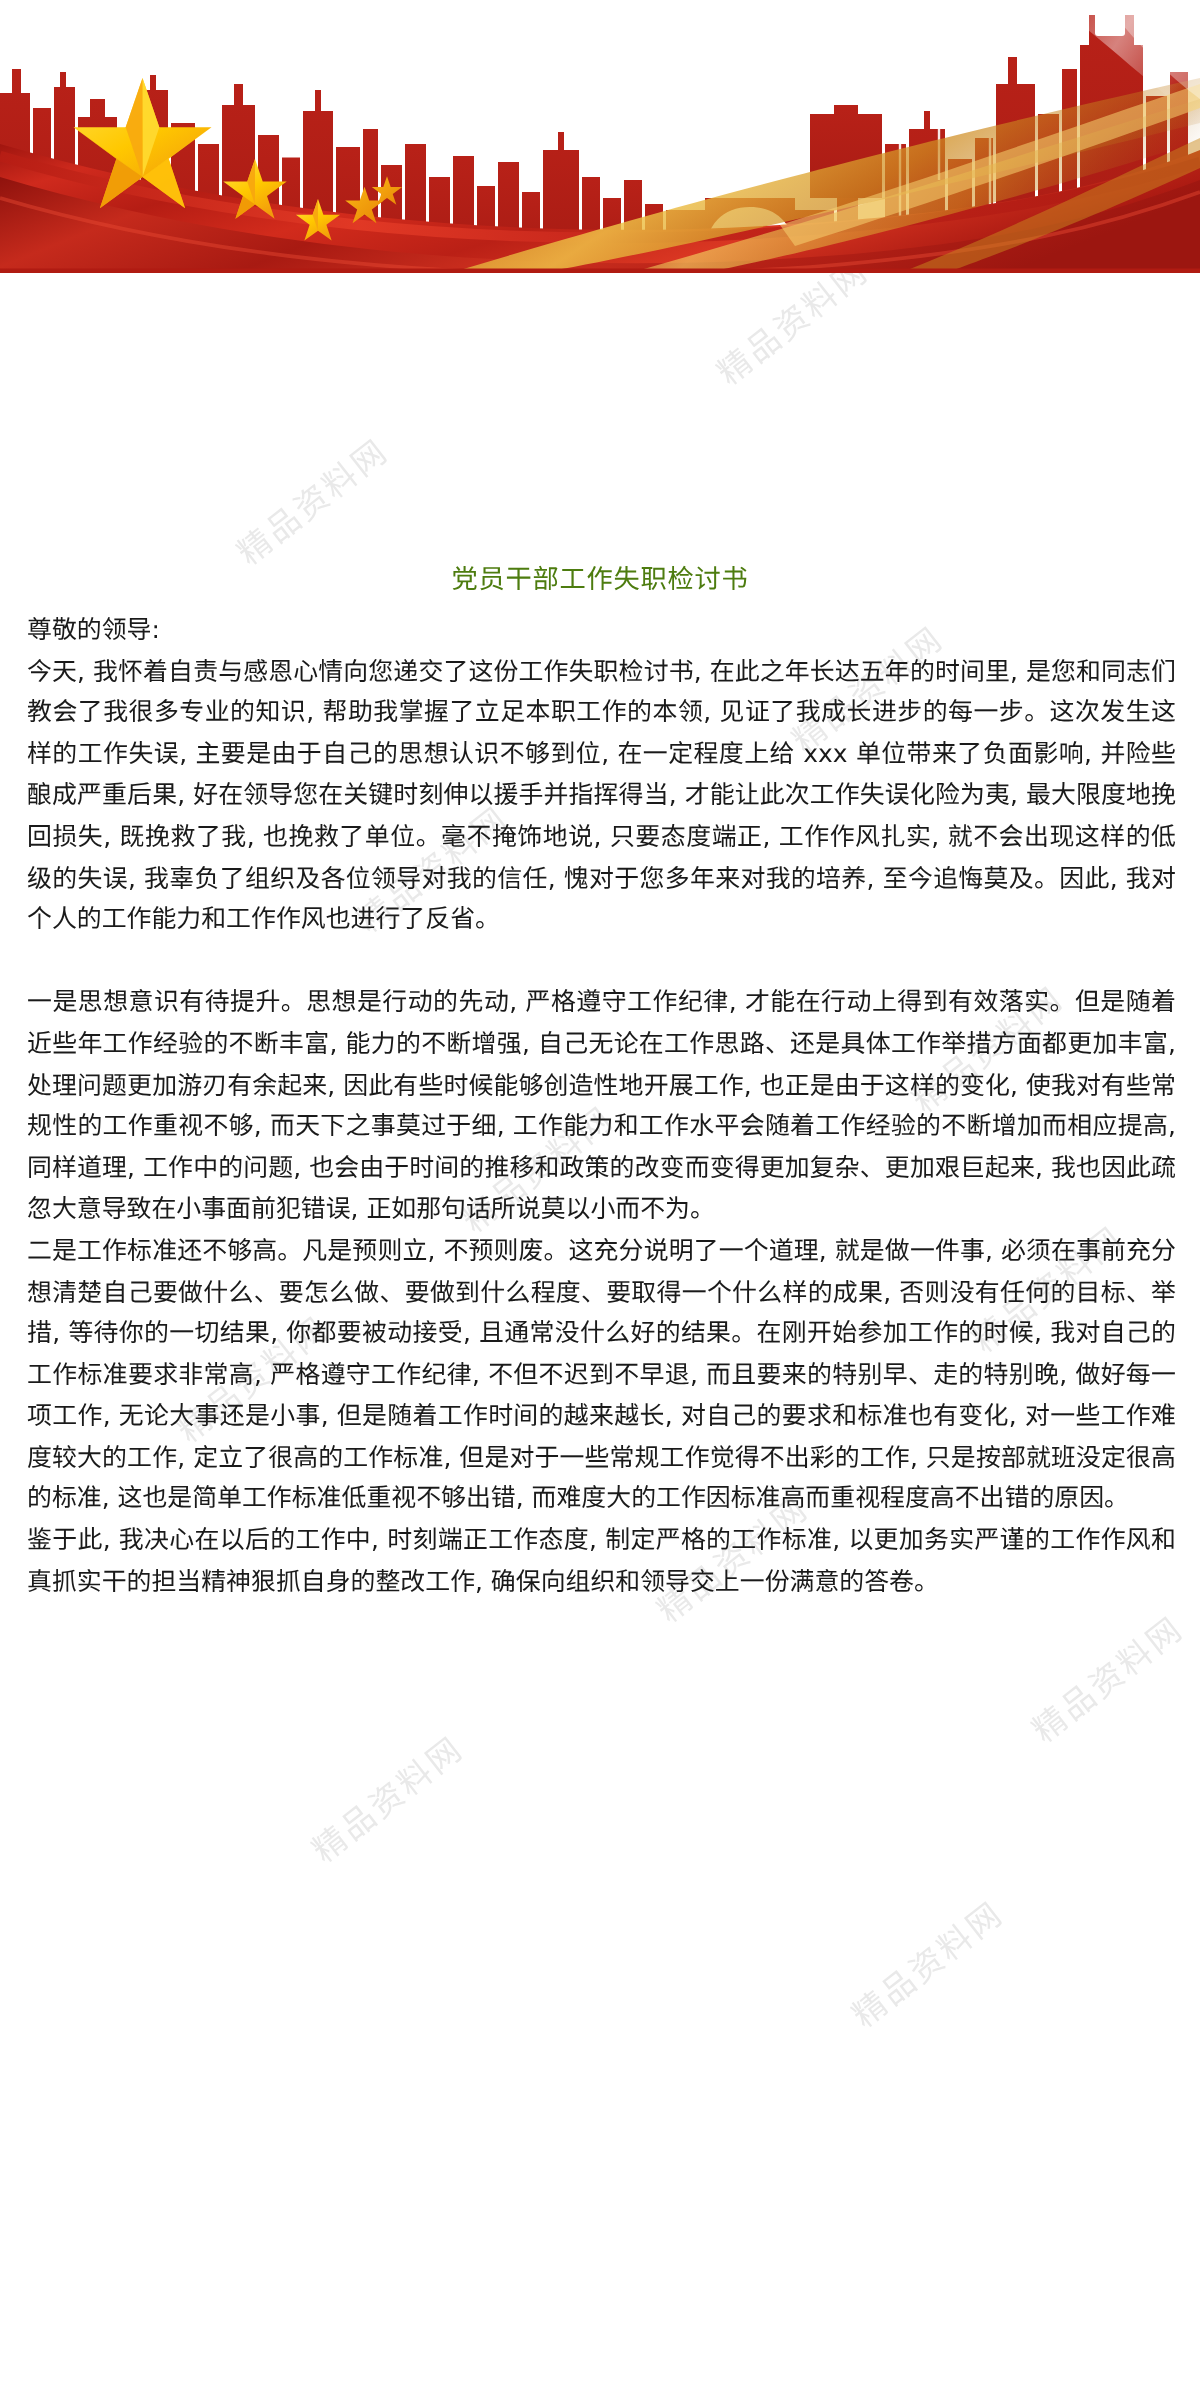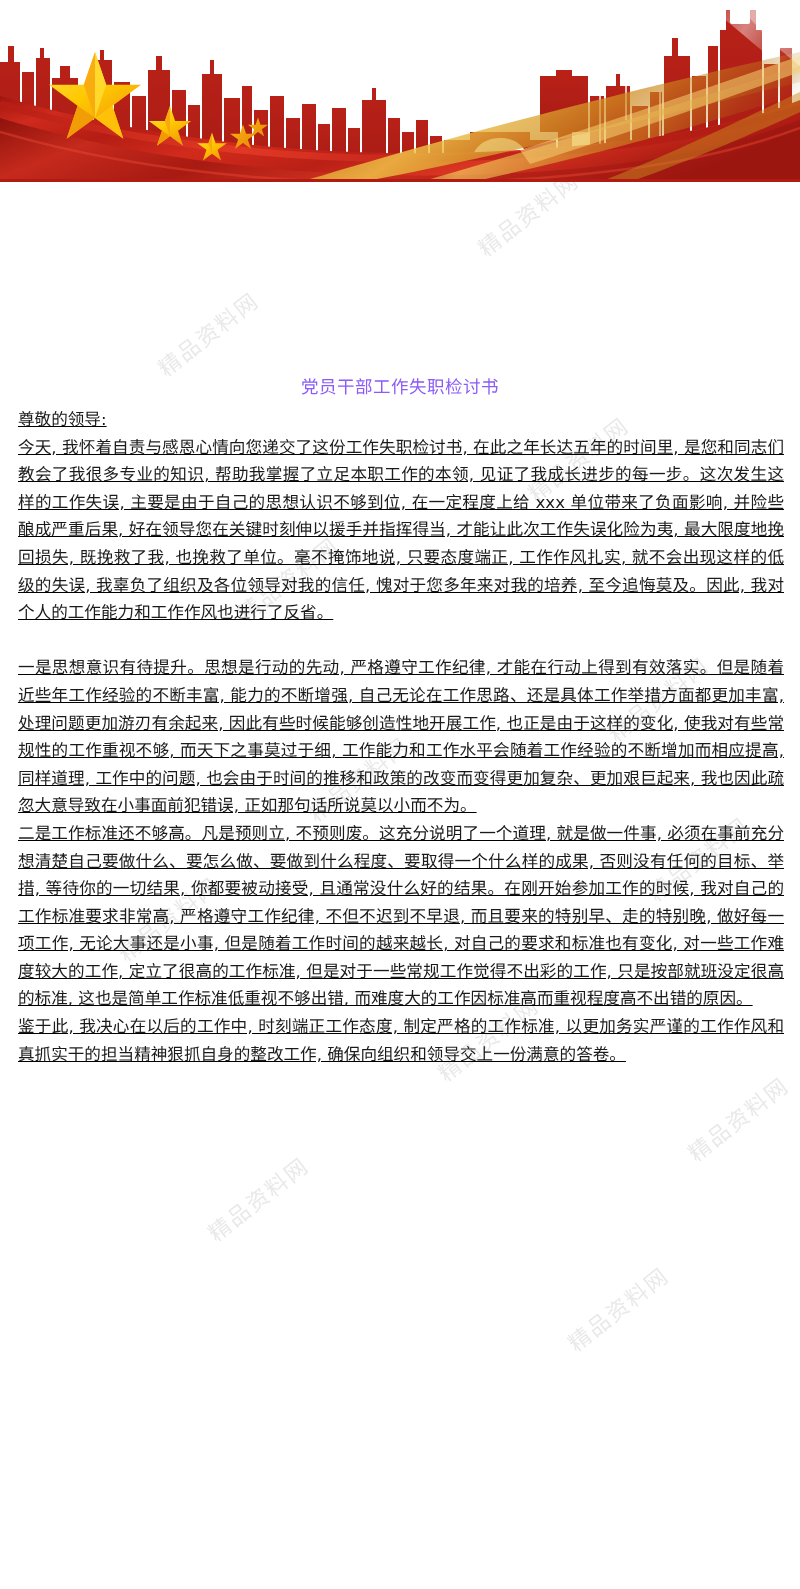--- a/index.html
+++ b/index.html
@@ -70,29 +70,28 @@
     left: 0;
     top: 182px;
     width: 800px;
   }
   .doc-title {
     margin: 0;
     padding-top: 192px;
     text-align: center;
     font-size: 17.5px;
     font-weight: 400;
-    color: #8b5cf6;
+    color: #4d7c0f;
     letter-spacing: 0.5px;
     line-height: 26px;
     font-family: "DejaVu Sans", "Liberation Sans", sans-serif;
   }
   .body-text {
     padding: 0 16px 0 18px;
     margin-top: 6px;
-    text-decoration: underline;
   }
   .para {
     margin: 0;
     font-size: 16.6px;
     line-height: 27.6px;
     color: #1a1a1a;
     text-align: justify;
     text-justify: inter-ideograph;
     letter-spacing: 0px;
     word-break: break-all;

